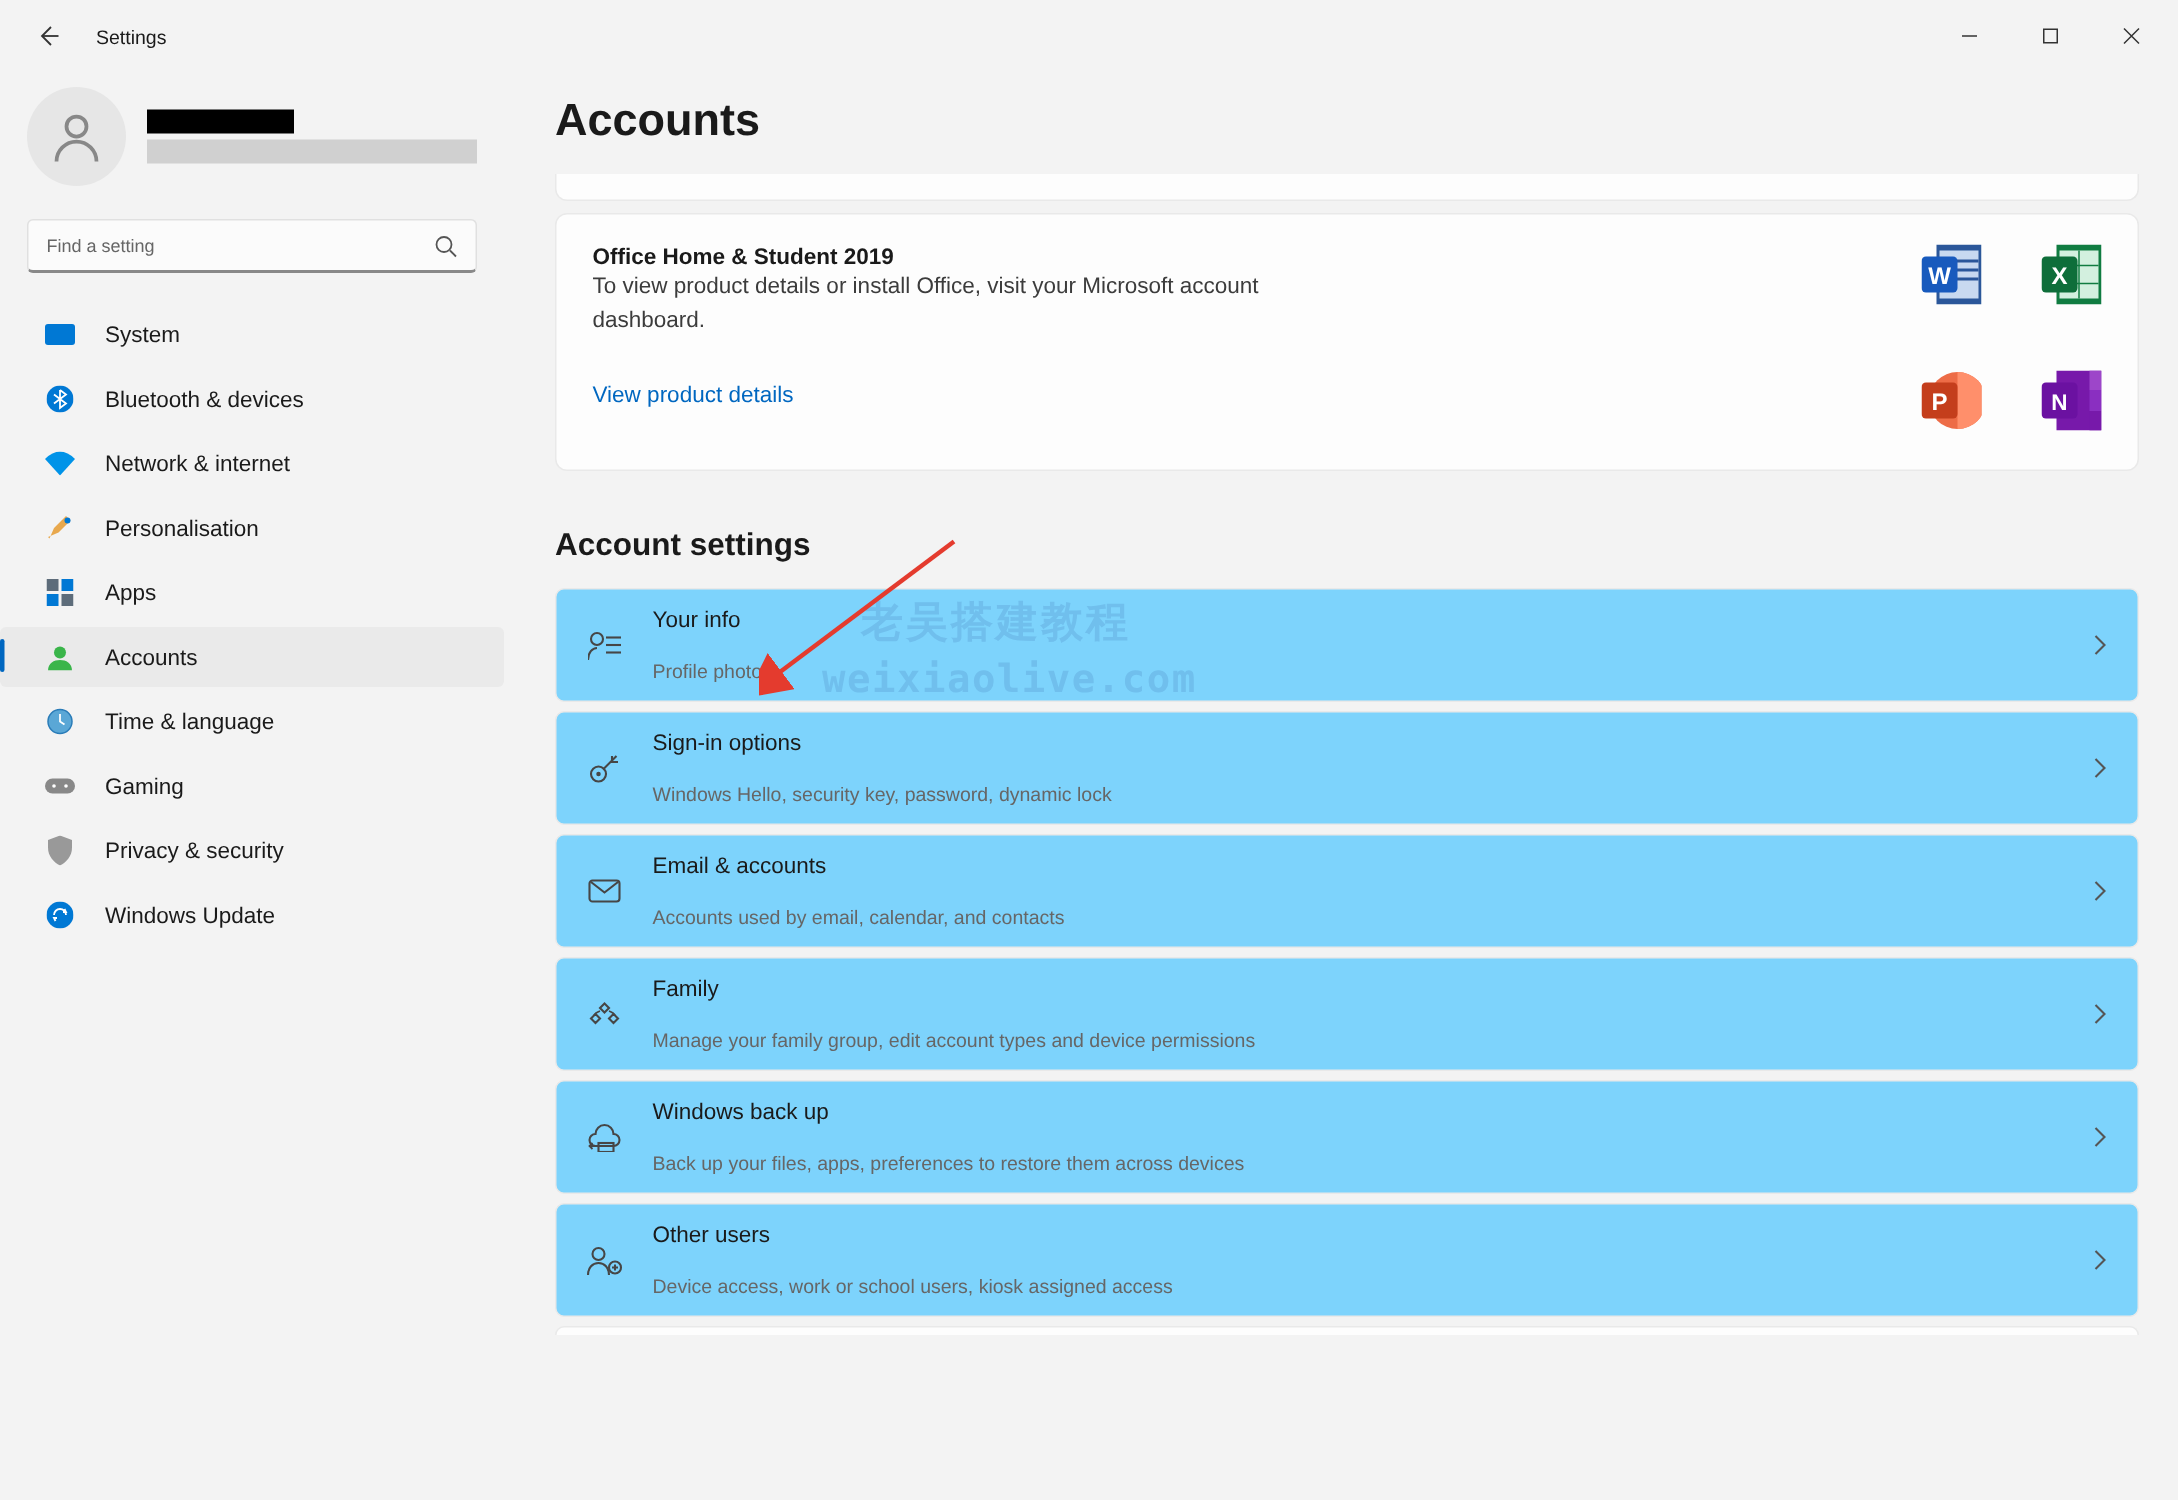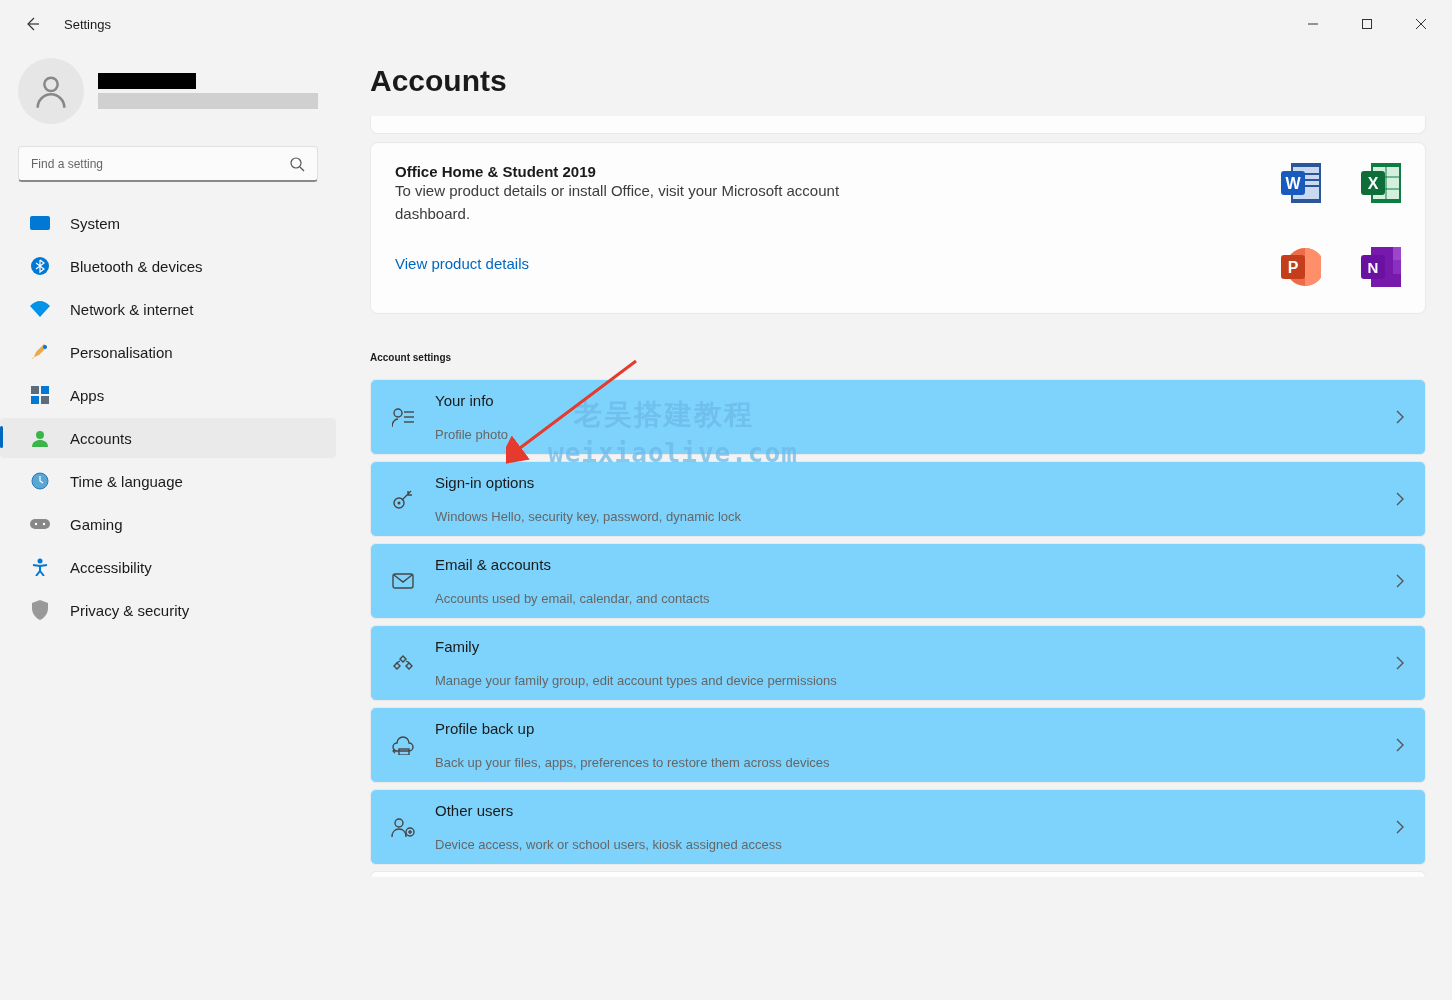--- a/index.html
+++ b/index.html
@@ -159,21 +159,21 @@
 .office-desc { font-size: 15px; color: #3c3c3c; line-height: 1.5; }
 .office-link { color: #0067c0; font-size: 15px; margin-top: 30px; display: inline-block; cursor: pointer; }
 .office-icons {
   display: grid;
   grid-template-columns: 1fr 1fr;
   gap: 44px 40px;
   margin-left: auto;
 }
 .app-tile { width: 40px; height: 40px; }
 
-.section-label { font-size: 10px; font-weight: 600; color: #1a1a1a; margin: 38px 0 16px; }
+.section-label { font-size: 21px; font-weight: 600; color: #1a1a1a; margin: 38px 0 16px; }
 
 .settings-row {
   background: #7dd3fc;
   border: 1px solid #e9e9e9;
   border-radius: 6px;
   margin-bottom: 6px;
   height: 76px;
   display: flex;
   align-items: center;
   padding: 0 20px 0 20px;
@@ -330,34 +330,34 @@
             <svg width="20" height="14">
               <rect x="0" y="2" width="20" height="10" rx="5" fill="#888"></rect>
               <circle cx="6" cy="7" r="1.2" fill="#fff"></circle>
               <circle cx="14" cy="7" r="1.2" fill="#fff"></circle>
             </svg>
           </span>
         <span>Gaming</span>
       </li>
       <li class="nav-item">
         <span class="nav-icon">
-            <svg width="18" height="18">
-              <circle cx="9" cy="3" r="2.5" fill="#0078d4"></circle>
-              <path d="M2 7l7 1 7-1M9 8v5m-4 5 4-5 4 5" stroke="#0078d4" stroke-width="2" fill="none"></path>
-            </svg>
-          </span>
-        <span>Accessibility</span>
-      </li>
-      <li class="nav-item">
-        <span class="nav-icon">
             <svg width="16" height="20">
               <path d="M8 0l8 3v5c0 6-4 10-8 12C4 18 0 14 0 8V3z" fill="#999"></path>
             </svg>
           </span>
         <span>Privacy &amp; security</span>
+      </li>
+      <li class="nav-item">
+        <span class="nav-icon">
+            <svg width="18" height="18">
+              <circle cx="9" cy="9" r="9" fill="#0078d4"></circle>
+              <path d="M5 9a4 4 0 018 0m-8 0a4 4 0 018 0M12 5l1 2-2 0M6 13l-1-2 2 0" stroke="white" fill="none" stroke-width="1.2"></path>
+            </svg>
+          </span>
+        <span>Windows Update</span>
       </li>
     </ul>
   </aside>
 
   <main class="main">
     <h1 class="page-title">Accounts</h1>
 
     <div class="card-stub"></div>
 
     <div class="office-card">
@@ -474,21 +474,21 @@
 
     <div class="settings-row">
       <div class="row-icon">
           <svg width="24" height="20" viewBox="0 0 24 20">
             <path d="M6 8a6 6 0 0112 0 4 4 0 010 8H6a4 4 0 010-8z" stroke="#464646" fill="none" stroke-width="1.4"></path>
             <rect x="8" y="14" width="10" height="6" stroke="#464646" fill="none" stroke-width="1.4"></rect>
             <path d="M4 14l-2 2 2 2m-2-2h4" stroke="#464646" fill="none" stroke-width="1.2"></path>
           </svg>
         </div>
       <div class="row-text">
-          <div class="row-title">Profile back up</div>
+          <div class="row-title">Windows back up</div>
           <div class="row-sub">Back up your files, apps, preferences to restore them across devices</div>
         </div>
       <svg class="chevron" width="10" height="14">
           <path d="M2 1l6 6-6 6" stroke="#555" fill="none" stroke-width="1.4"></path>
         </svg>
     </div>
 
     <div class="settings-row">
       <div class="row-icon">
           <svg width="24" height="20" viewBox="0 0 24 20">

